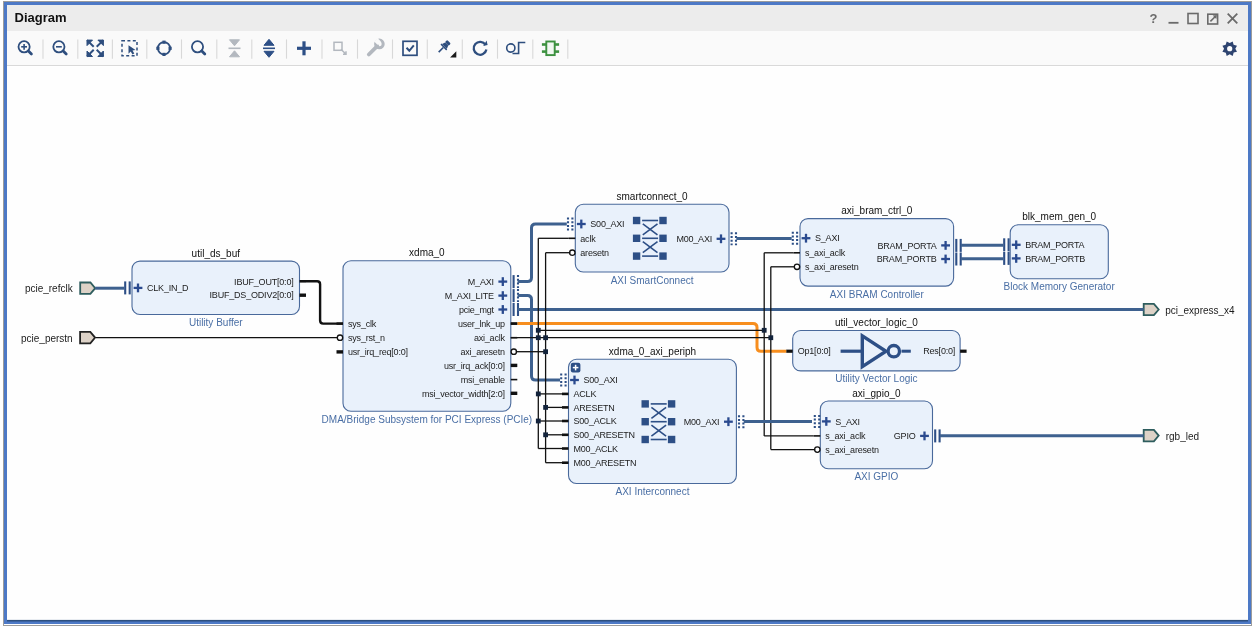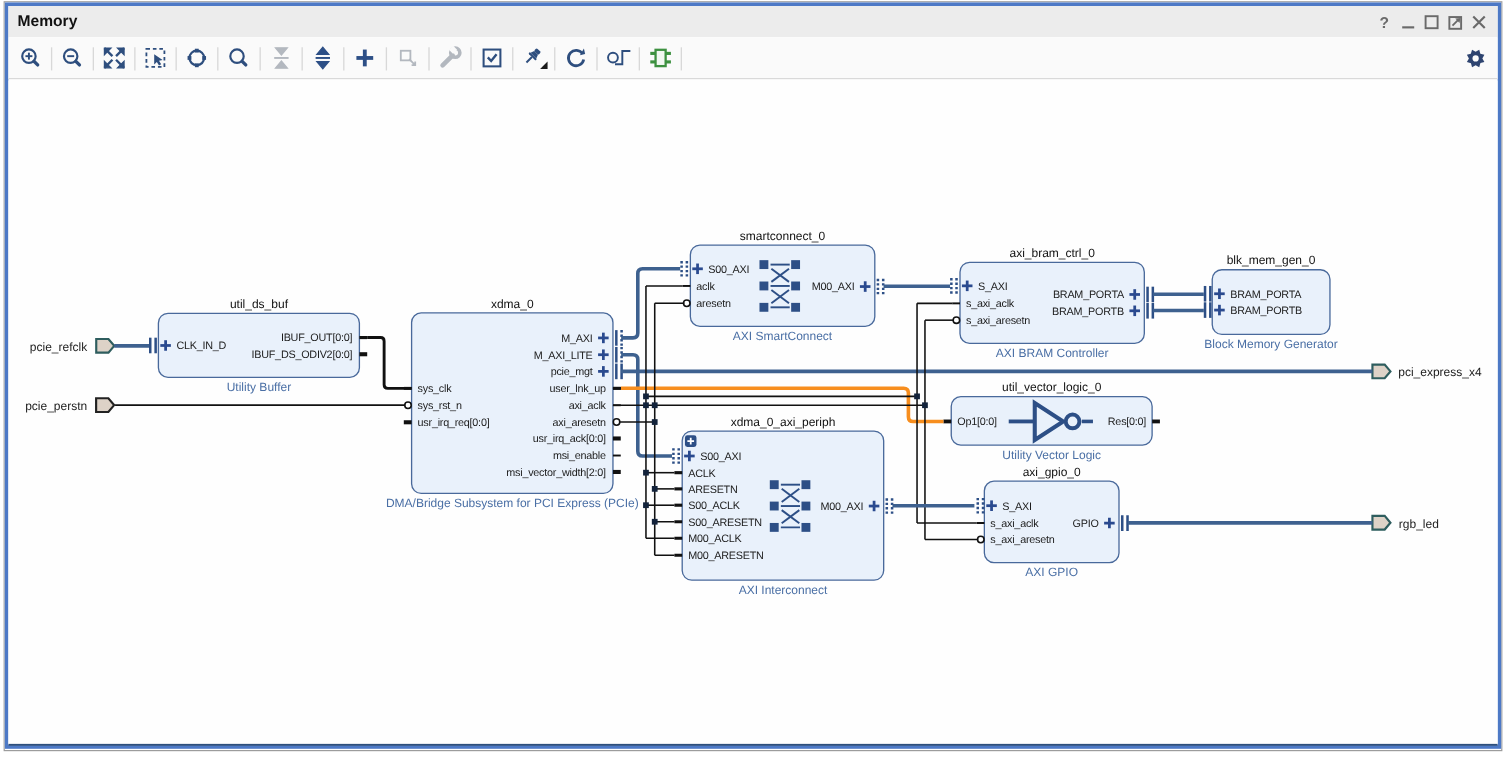--- a/index.html
+++ b/index.html
@@ -8,21 +8,21 @@
 #titletext{position:absolute;left:14.6px;top:10.1px;font-size:13px;font-weight:bold;color:#111;letter-spacing:0px}
 #toolbar{position:absolute;left:7px;top:31px;width:1241px;height:34.5px;background:#fafafa;border-bottom:1px solid #d9d9d9}
 #canvas{position:absolute;left:7px;top:66.5px;width:1241px;height:554.5px;background:#fefefe}
 svg{position:absolute;left:0;top:0}
 svg text{font-family:"Liberation Sans", sans-serif}
 </style></head>
 <body>
 <div id="frame"></div>
 <div id="blue"></div>
 <div id="titlebar"></div>
-<div id="titletext">Memory</div>
+<div id="titletext">Diagram</div>
 <div id="toolbar"></div>
 <div id="canvas"></div>
 <svg width="1255" height="632" viewBox="0 0 1255 632">
 <g stroke="#2e4e7e" fill="none">
       <circle cx="24.1" cy="46.8" r="5.6" stroke-width="1.8"></circle>
       <line x1="28.400000000000002" y1="51.099999999999994" x2="31.400000000000002" y2="54.099999999999994" stroke-width="2.8" stroke-linecap="round"></line>
       <line x1="21.200000000000003" y1="46.8" x2="27.0" y2="46.8" stroke-width="1.6"></line>
       <line x1="24.1" y1="43.9" x2="24.1" y2="49.699999999999996" stroke-width="1.6"></line>
     </g>
     <g stroke="#2e4e7e" fill="none">

